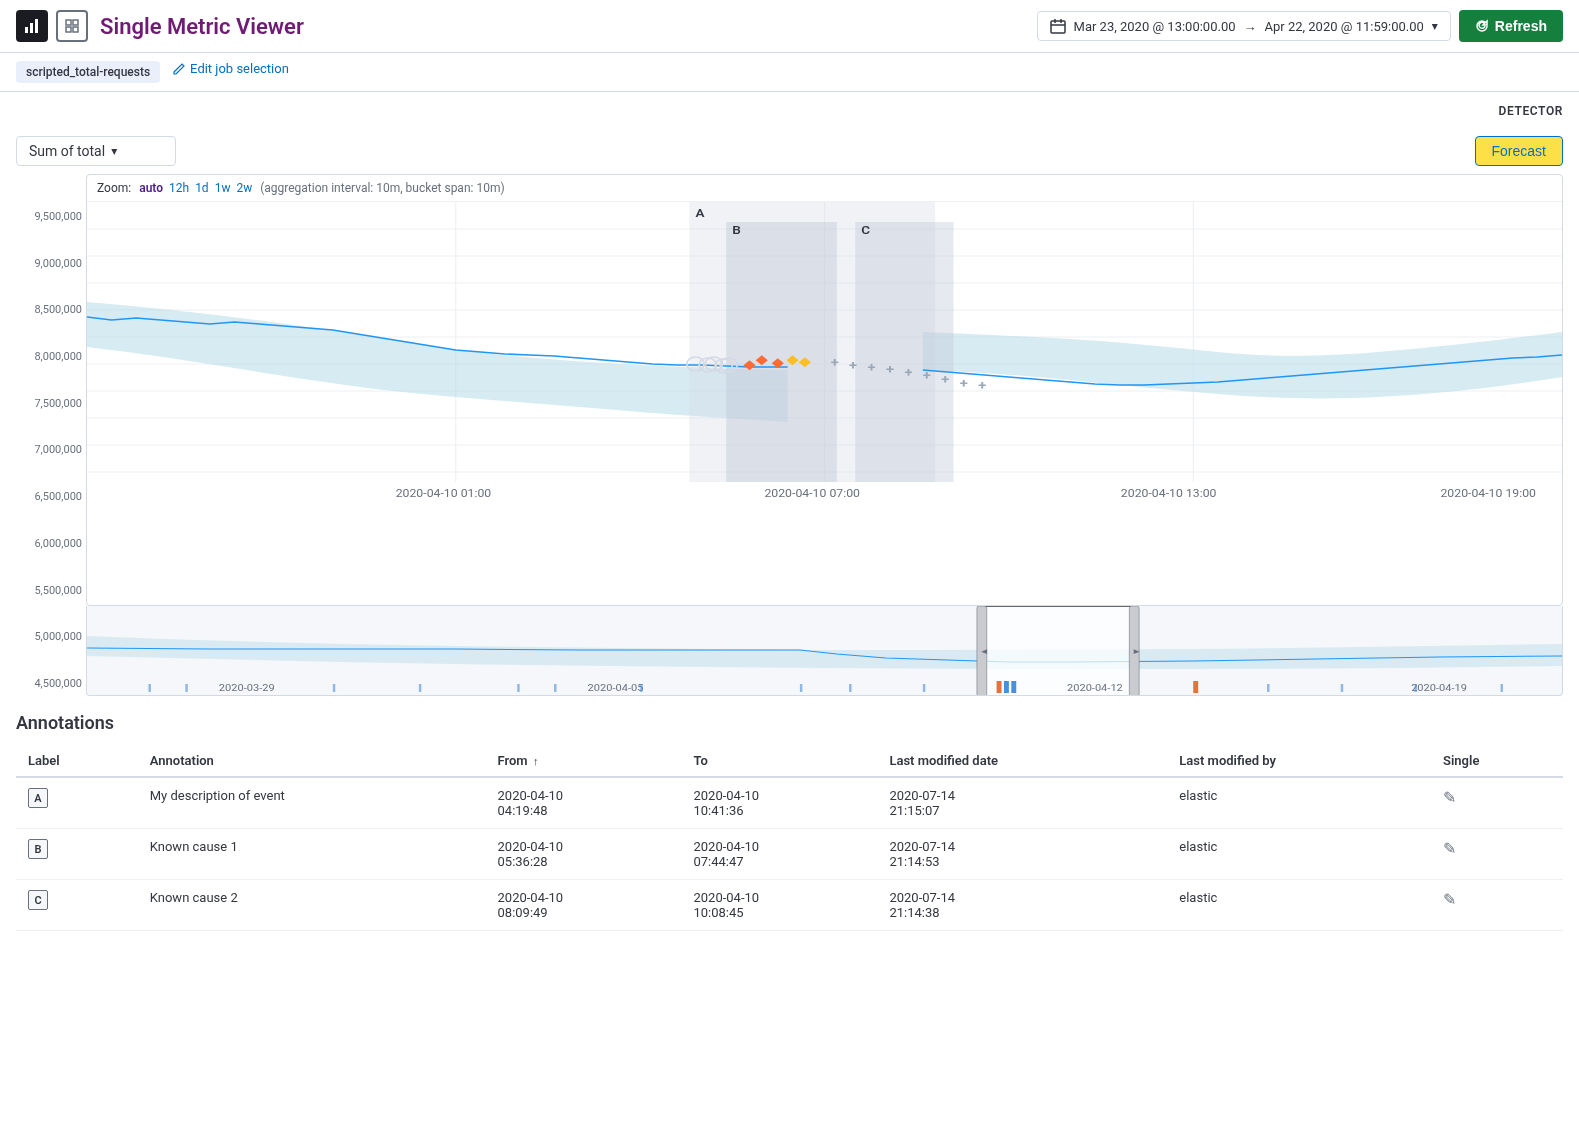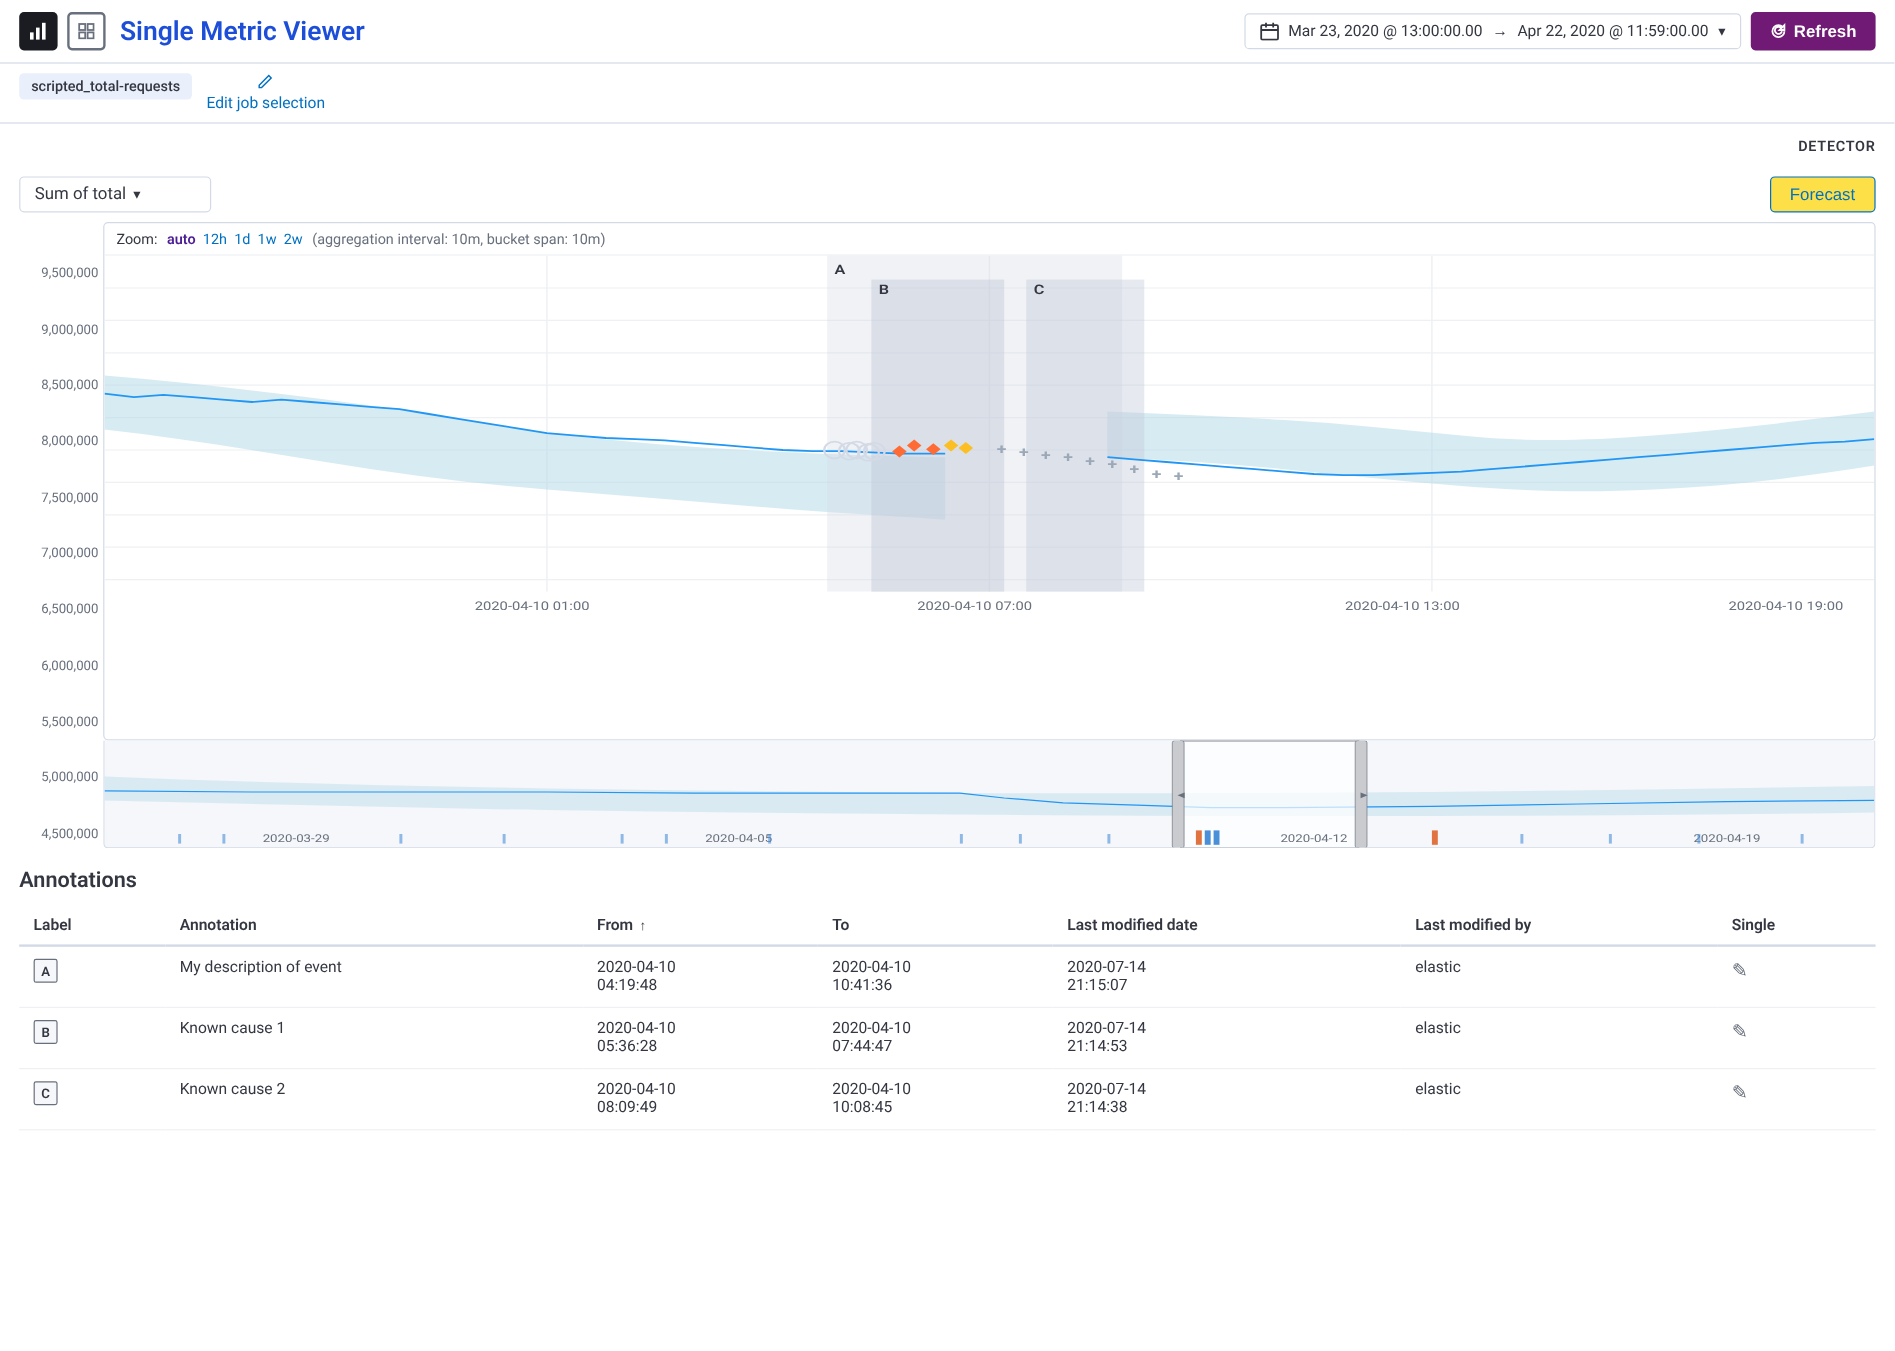--- a/index.html
+++ b/index.html
@@ -3,29 +3,29 @@
   <meta charset="utf-8">
   <style>
     * { box-sizing: border-box; margin: 0; padding: 0; }
     body { font-family: -apple-system, BlinkMacSystemFont, 'Segoe UI', Roboto, sans-serif; background: #fff; color: #343741; font-size: 14px; }
     
     
     .header { display: flex; align-items: center; padding: 10px 16px; border-bottom: 1px solid #d3dae6; background: #fff; }
     .header-icon { display: flex; align-items: center; gap: 8px; margin-right: 12px; }
     .icon-box { width: 32px; height: 32px; background: #1a1c21; border-radius: 4px; display: flex; align-items: center; justify-content: center; color: #fff; font-size: 16px; }
     .icon-grid { width: 32px; height: 32px; border: 2px solid #69707d; border-radius: 4px; display: flex; align-items: center; justify-content: center; color: #69707d; font-size: 14px; }
-    .page-title { font-size: 22px; font-weight: 600; color: #1d4ed8; flex: 1; }
+    .page-title { font-size: 22px; font-weight: 600; color: #701a75; flex: 1; }
     .date-range { display: flex; align-items: center; gap: 8px; border: 1px solid #d3dae6; border-radius: 4px; padding: 6px 12px; margin-right: 8px; cursor: pointer; }
     .date-range-text { font-size: 13px; color: #343741; }
-    .refresh-btn { background: #701a75; color: #fff; border: none; border-radius: 4px; padding: 8px 16px; font-size: 14px; font-weight: 600; cursor: pointer; display: flex; align-items: center; gap: 6px; }
+    .refresh-btn { background: #15803d; color: #fff; border: none; border-radius: 4px; padding: 8px 16px; font-size: 14px; font-weight: 600; cursor: pointer; display: flex; align-items: center; gap: 6px; }
     
     
     .toolbar { display: flex; align-items: flex-start; padding: 8px 16px; border-bottom: 1px solid #d3dae6; gap: 12px; }
     .job-tag { background: #e9f0fb; color: #343741; border-radius: 4px; padding: 4px 10px; font-size: 12px; font-weight: 500; }
-    .edit-job-link { color: #0071c2; font-size: 13px; cursor: pointer; display: flex; align-items: center; gap: 4px; flex-direction: column; }
+    .edit-job-link { color: #0071c2; font-size: 13px; cursor: pointer; display: flex; align-items: center; gap: 4px; }
     
     
     .detector-section { padding: 12px 16px 8px; }
     .detector-label { font-size: 12px; font-weight: 600; color: #343741; margin-bottom: 18px; text-transform: uppercase; letter-spacing: 0.05em; text-align: right; }
     .detector-row { display: flex; align-items: center; justify-content: space-between; }
     .detector-select { display: flex; align-items: center; gap: 6px; border: 1px solid #d3dae6; border-radius: 4px; padding: 6px 12px; cursor: pointer; font-size: 14px; min-width: 160px; }
     .forecast-btn { border: 1px solid #0071c2; color: #0071c2; background: #fde047; border-radius: 4px; padding: 6px 16px; font-size: 14px; cursor: pointer; font-weight: 500; }
     
     
     .chart-section { padding: 0 16px; }

